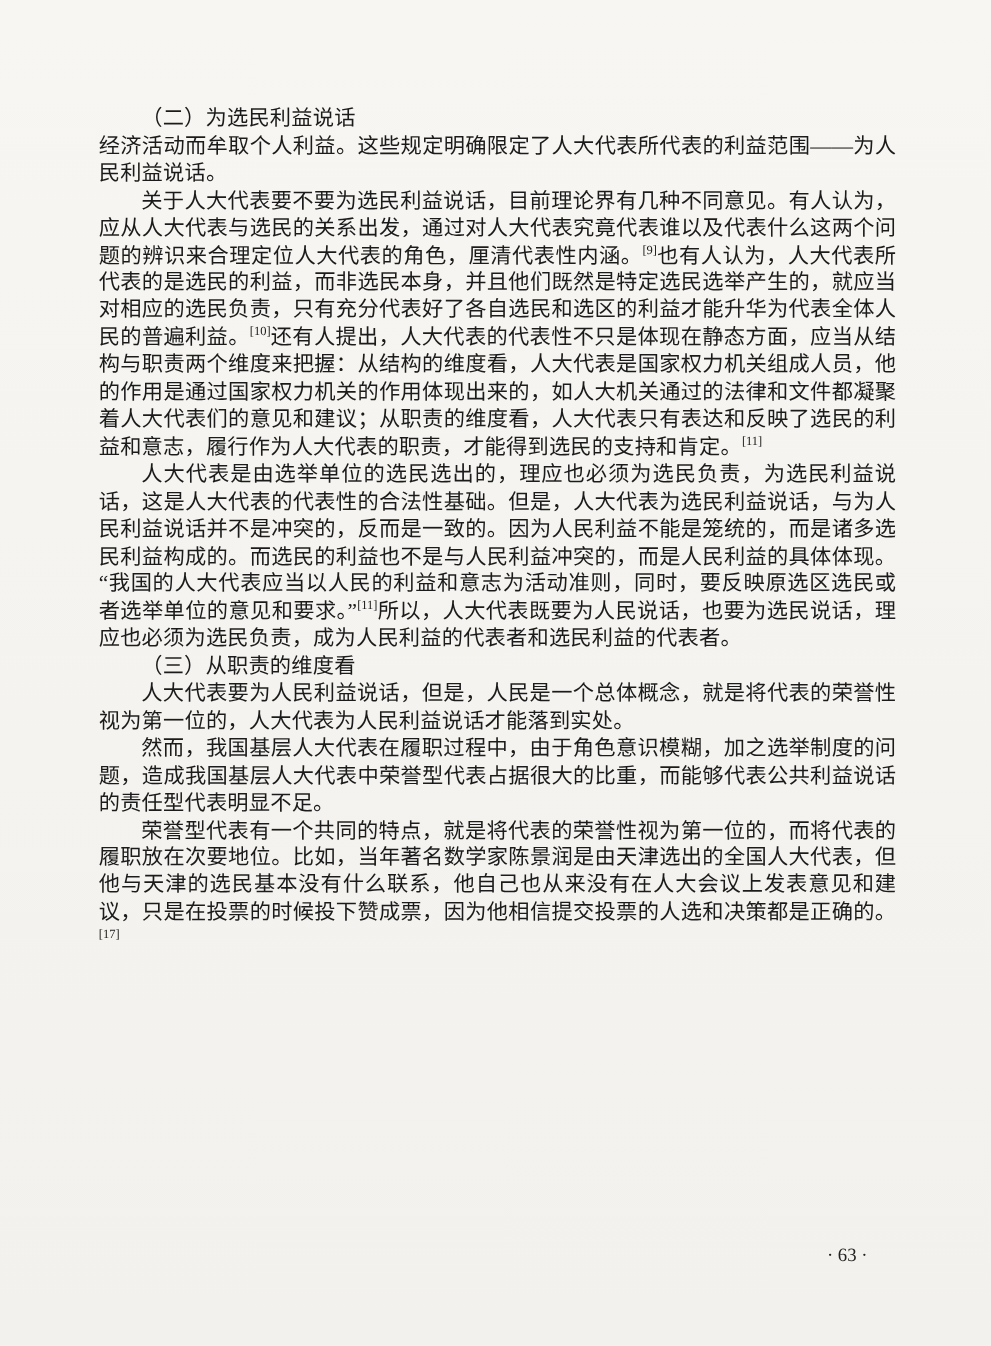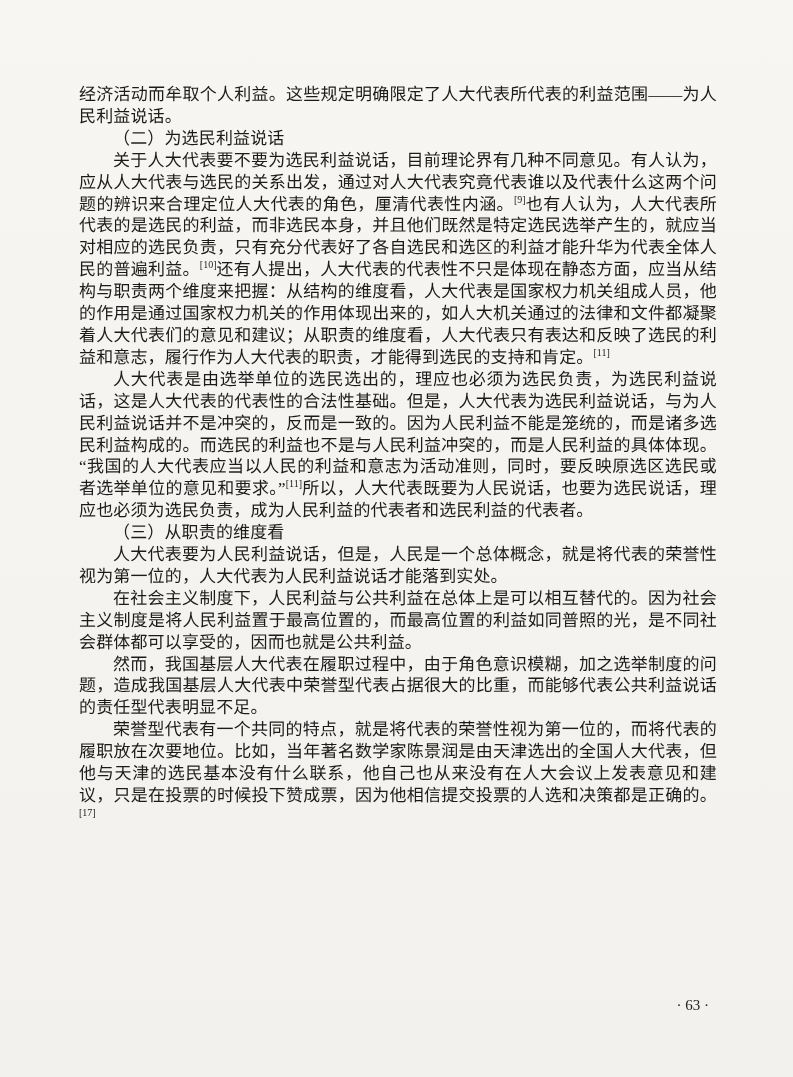--- a/index.html
+++ b/index.html
@@ -45,38 +45,37 @@
   sup.ref {
     font-size: 10px;
     line-height: 0;
     vertical-align: super;
     letter-spacing: 0;
     white-space: nowrap;
   }
   .footer {
     position: absolute;
     top: 997px;
-    left: 79px;
+    left: 64px;
     width: 630px;
     text-align: right;
     font-size: 15px;
     color: #222222;
   }
 </style>
 </head>
 <body>
 
 <div class="page">
   <div class="text-block" id="text-block">
+      <p class="para subheading"><span>（二）为选民利益说话</span></p>
       <p class="para continuation"><span>经济活动而牟取个人利益。这些规定明确限定了人大代表所代表的利益范围——为人民利益说话。</span></p>
-      <p class="para subheading"><span>（二）为选民利益说话</span></p>
       <p class="para body"><span>关于人大代表要不要为选民利益说话，目前理论界有几种不同意见。有人认为，应从人大代表与选民的关系出发，通过对人大代表究竟代表谁以及代表什么这两个问题的辨识来合理定位人大代表的角色，厘清代表性内涵。</span><sup class="ref">[9]</sup><span>也有人认为，人大代表所代表的是选民的利益，而非选民本身，并且他们既然是特定选民选举产生的，就应当对相应的选民负责，只有充分代表好了各自选民和选区的利益才能升华为代表全体人民的普遍利益。</span><sup class="ref">[10]</sup><span>还有人提出，人大代表的代表性不只是体现在静态方面，应当从结构与职责两个维度来把握：从结构的维度看，人大代表是国家权力机关组成人员，他的作用是通过国家权力机关的作用体现出来的，如人大机关通过的法律和文件都凝聚着人大代表们的意见和建议；从职责的维度看，人大代表只有表达和反映了选民的利益和意志，履行作为人大代表的职责，才能得到选民的支持和肯定。</span><sup class="ref">[11]</sup></p>
       <p class="para body"><span>人大代表是由选举单位的选民选出的，理应也必须为选民负责，为选民利益说话，这是人大代表的代表性的合法性基础。但是，人大代表为选民利益说话，与为人民利益说话并不是冲突的，反而是一致的。因为人民利益不能是笼统的，而是诸多选民利益构成的。而选民的利益也不是与人民利益冲突的，而是人民利益的具体体现。“我国的人大代表应当以人民的利益和意志为活动准则，同时，要反映原选区选民或者选举单位的意见和要求。”</span><sup class="ref">[11]</sup><span>所以，人大代表既要为人民说话，也要为选民说话，理应也必须为选民负责，成为人民利益的代表者和选民利益的代表者。</span></p>
       <p class="para subheading"><span>（三）从职责的维度看</span></p>
       <p class="para body"><span>人大代表要为人民利益说话，但是，人民是一个总体概念，就是将代表的荣誉性视为第一位的，人大代表为人民利益说话才能落到实处。</span></p>
-      <p class="para body"><span>在社会主义制度下，人民利益与公共利益在总体上是可以相互替代的。因为社会主义制度是将人民利益置于最高位置的，而最高位置的利益如同普照的光，是不同社会群体都可以享受的，因而也就是公共利益。</span></p>
       <p class="para body"><span>然而，我国基层人大代表在履职过程中，由于角色意识模糊，加之选举制度的问题，造成我国基层人大代表中荣誉型代表占据很大的比重，而能够代表公共利益说话的责任型代表明显不足。</span></p>
       <p class="para body"><span>荣誉型代表有一个共同的特点，就是将代表的荣誉性视为第一位的，而将代表的履职放在次要地位。比如，当年著名数学家陈景润是由天津选出的全国人大代表，但他与天津的选民基本没有什么联系，他自己也从来没有在人大会议上发表意见和建议，只是在投票的时候投下赞成票，因为他相信提交投票的人选和决策都是正确的。</span><sup class="ref">[17]</sup></p>
     </div>
   <div class="footer">
     <span>· 63 ·</span>
   </div>
 </div>
 
 </body></html>

